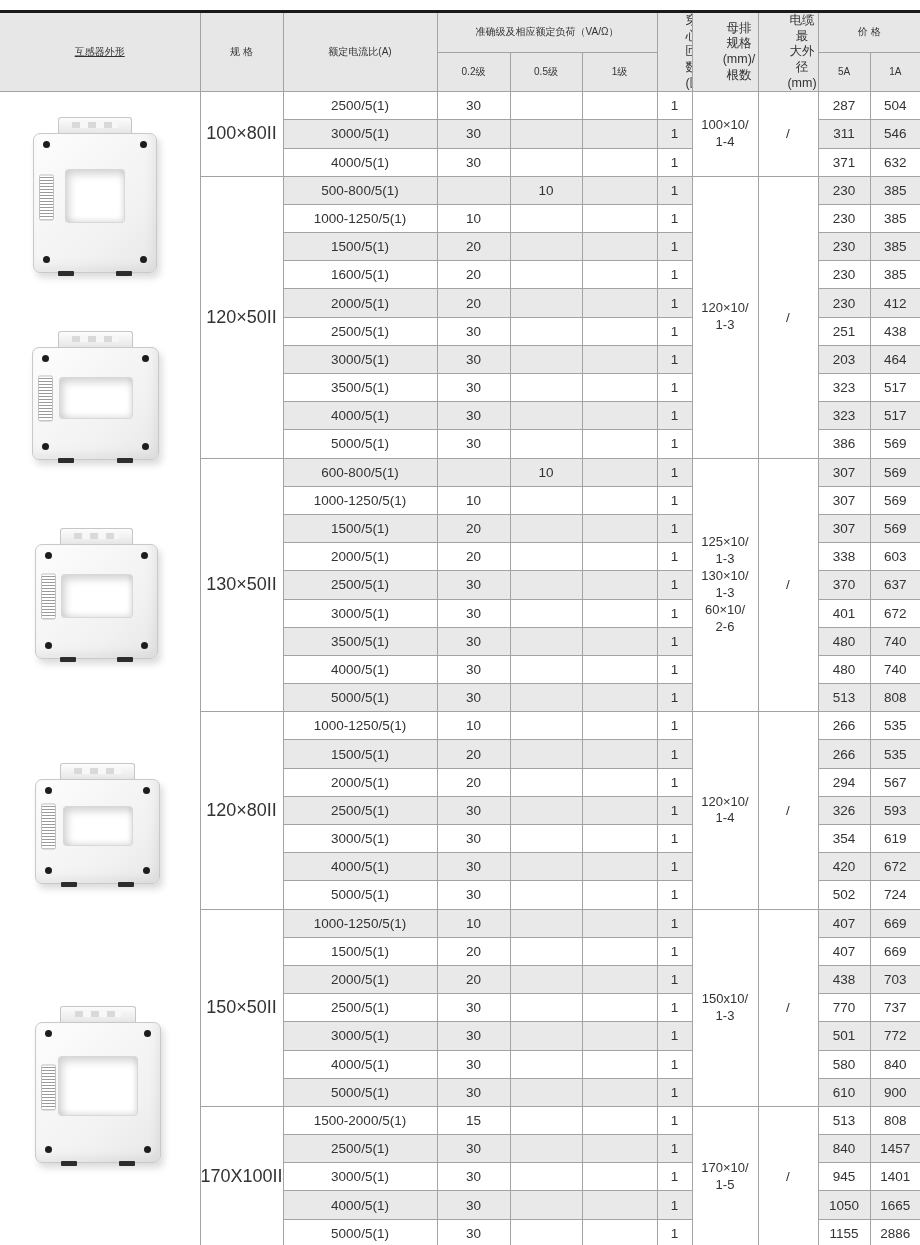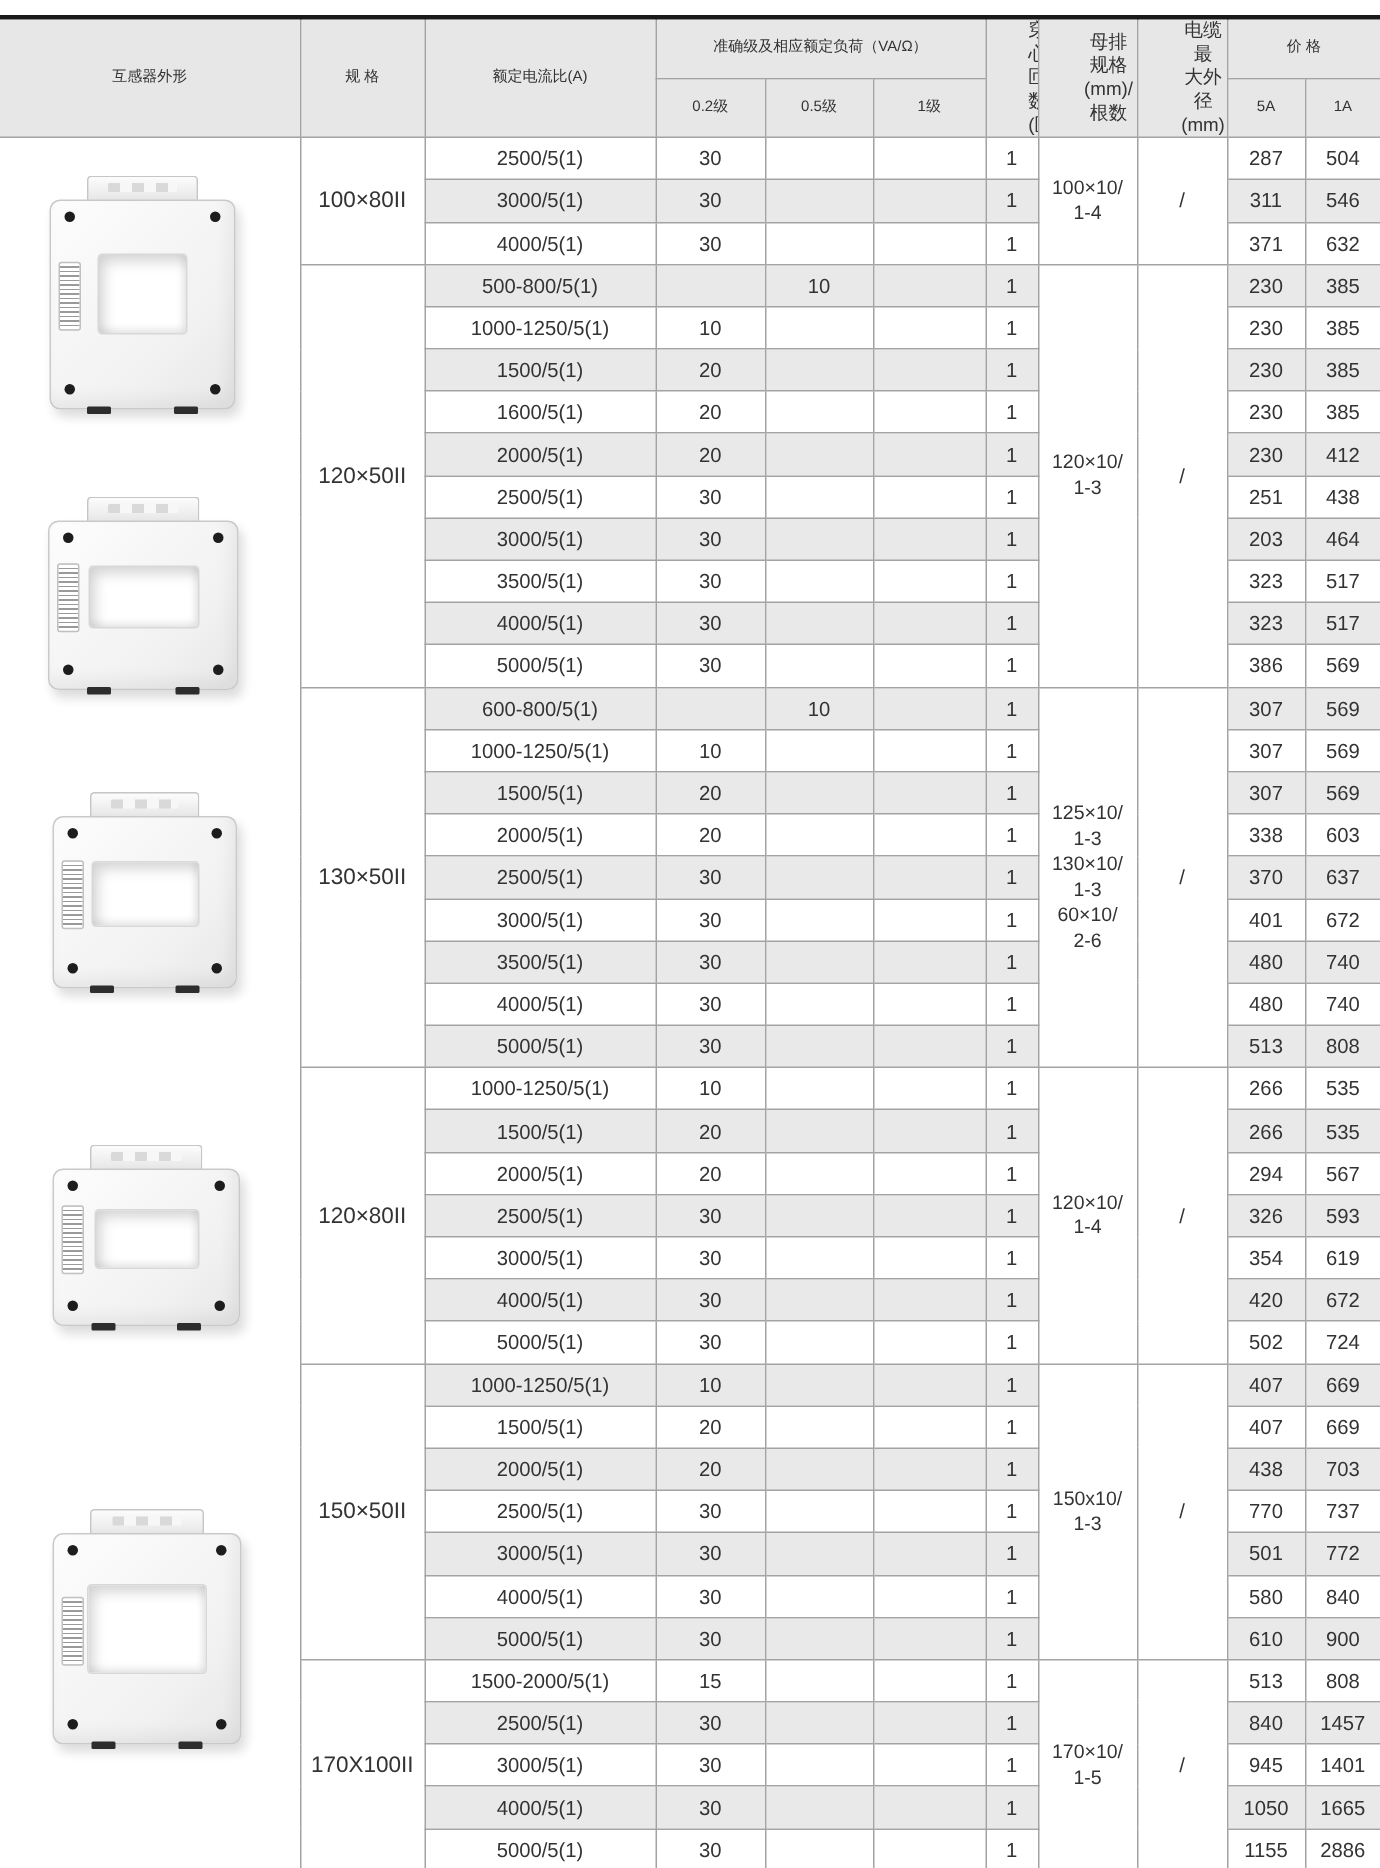--- a/index.html
+++ b/index.html
@@ -8,24 +8,24 @@
 
   table{border-collapse:collapse;table-layout:fixed;width:920px;
         border-top:3px solid #1a1a1a;border-bottom:3px solid #1a1a1a;}
   th,td{border:1px solid #a3a3a3;text-align:center;vertical-align:middle;
         font-weight:normal;padding:0;overflow:hidden;}
   thead th{background:#e7e7e7;font-size:10px;height:33px;line-height:1.25;}
   thead th.small{font-size:12.5px;padding-left:28px;}
   tbody td{font-size:13.5px;height:27.2px;background:#fff;}
   td.stripe{background:#e9e9e9;}
   .pre{white-space:pre-line;}
-  .no-left{border-left:none;}
+  .no-left{border-left:none;text-decoration:underline;}
   .no-right{border-right:none;margin-left:28px;}
   td.busbar{font-size:13px;line-height:1.3;}
-  td.spec{font-size:15px;}
+  td.spec{font-size:18px;}
 
   
   #ct-stack{position:absolute;left:0;top:81px;width:199px;height:1154px;pointer-events:none;}
   .ct{position:absolute;}
   .ct-terminal{width:58%;height:16px;margin:0 auto -1px auto;background:linear-gradient(#fcfcfc,#e6e6e6);
                border:1px solid #c6c6c6;border-bottom:none;border-radius:3px 3px 0 0;position:relative;}
   .ct-terminal:after{content:"";position:absolute;left:18%;top:4px;width:64%;height:6px;
                background:repeating-linear-gradient(90deg,#d9d9d9 0 8px,#f7f7f7 8px 16px);border-radius:1px;}
   .ct-body{position:relative;background:linear-gradient(135deg,#fdfdfd 0%,#f1f1f1 70%,#e7e7e7 100%);
            border:1px solid #c9c9c9;border-radius:7px;

